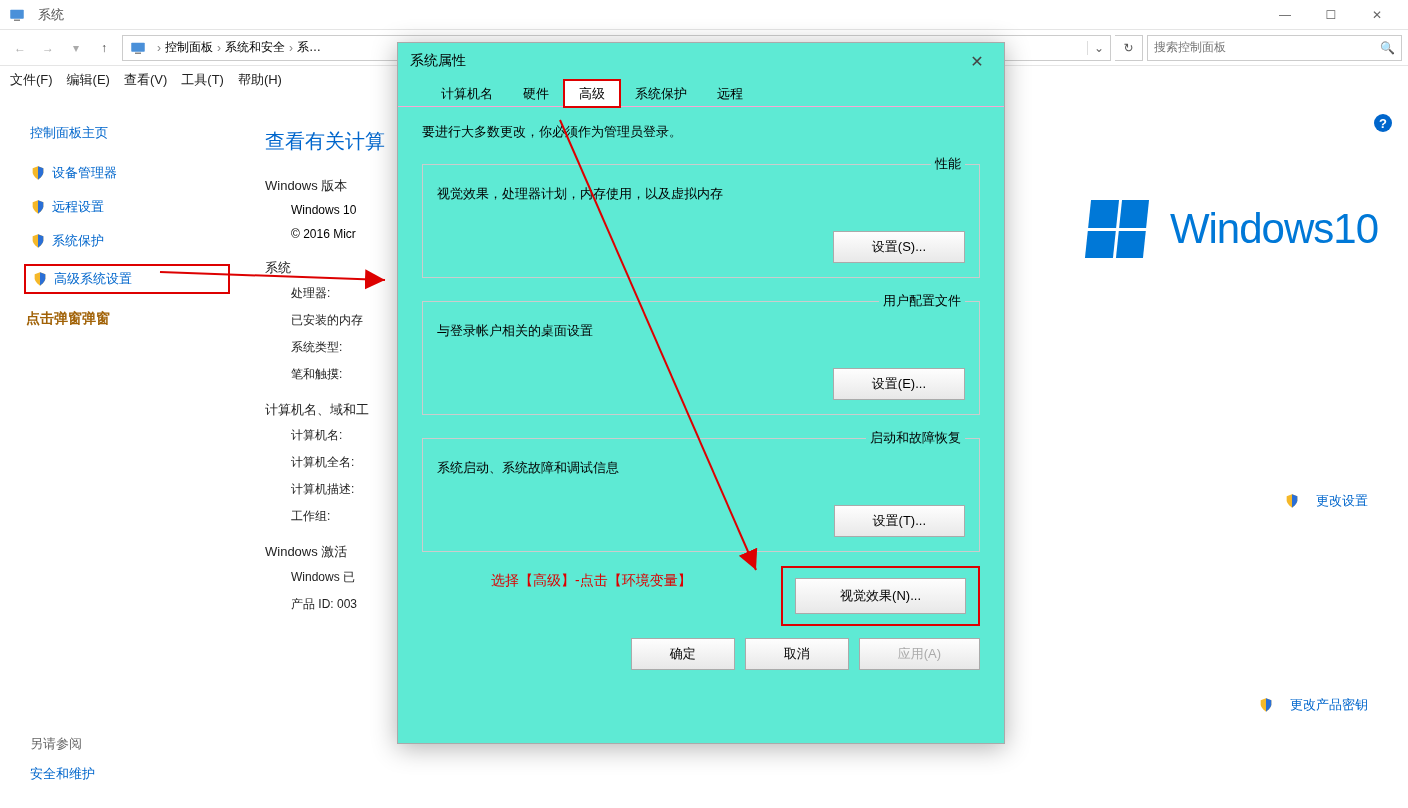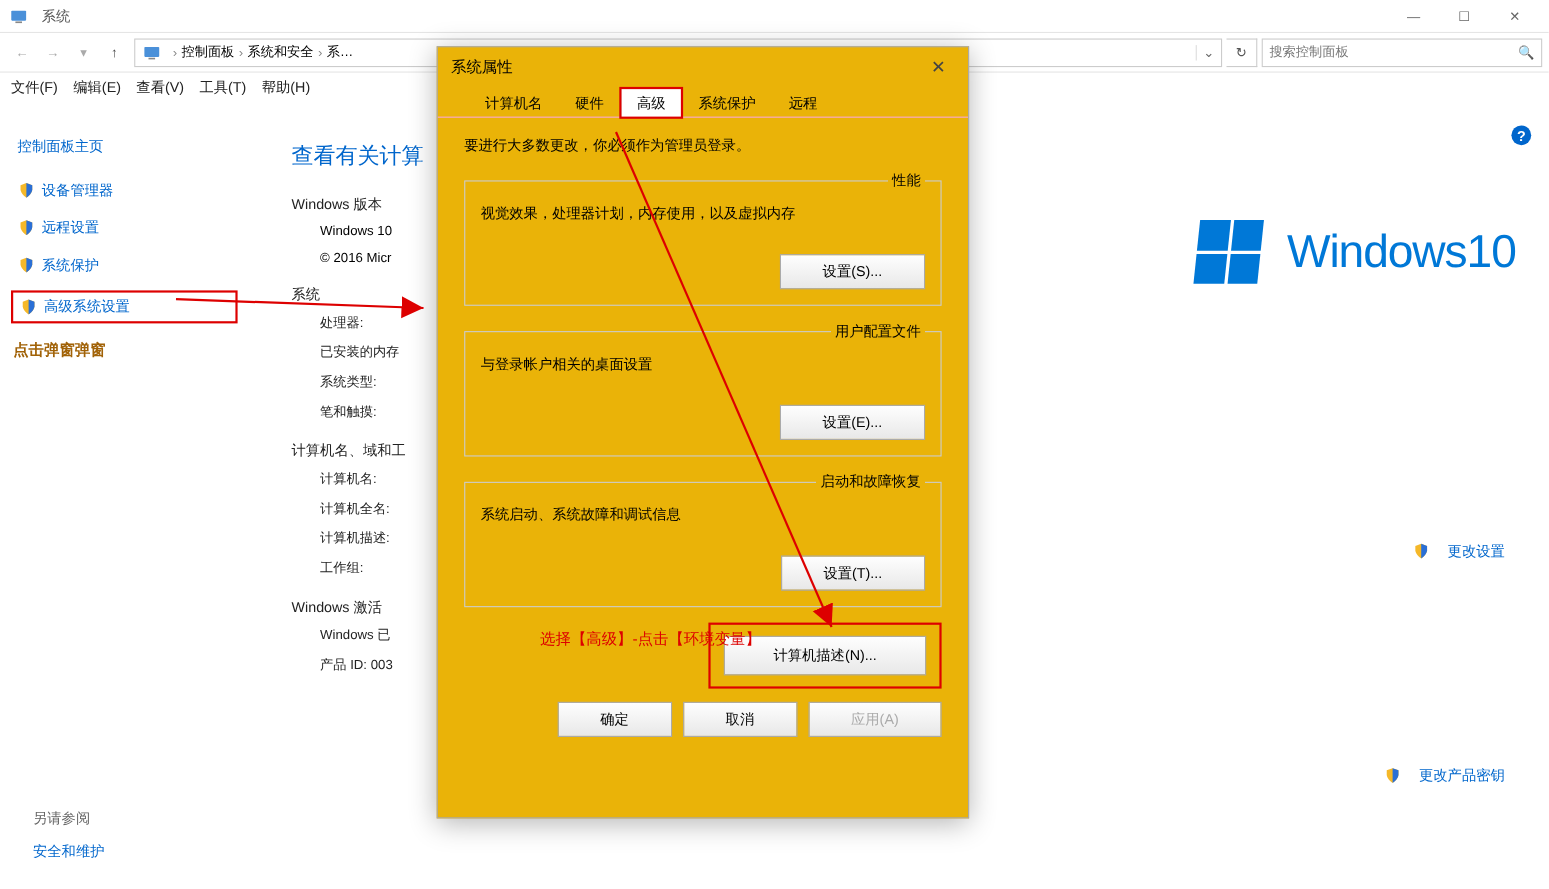--- a/index.html
+++ b/index.html
@@ -25,21 +25,21 @@
   .searchbox .mag { margin-left: auto; color:#888;}
 
   
   .menubar { height: 28px; display: flex; align-items: center; padding: 0 10px; gap: 14px; }
   .menubar span { font-size: 13px; color:#222;}
 
   
   .body-area { position: absolute; top: 94px; left: 0; right: 0; bottom: 0; }
 
   
-  .sidebar { position: absolute; left: 16px; top: 30px; width: 200px; }
+  .sidebar { position: absolute; left: 30px; top: 30px; width: 200px; }
   .sidebar-title { color: #0066cc; font-size: 13px; margin-bottom: 20px; }
   .sidebar-item { display: flex; align-items: center; gap: 6px; margin-bottom: 12px; font-size: 13px; color: #0066cc; padding: 2px 0; }
   .shield { width: 16px; height: 16px; }
   .sidebar-item.boxed { border: 2px solid #d00; padding: 4px 6px; margin-left: -6px; }
   .sidebar-annot { color: #a16207; font-size: 14px; margin-top: 16px; margin-left: -4px; font-weight: bold; }
 
   
   .content { position: absolute; left: 265px; top: 34px; width: 740px; }
   .content h2 { color: #0066cc; font-size: 20px; font-weight: 400; margin-bottom: 22px; }
   .section-h { font-size: 13px; color:#222; margin-top: 18px; margin-bottom: 8px; }
@@ -58,21 +58,21 @@
 
   
   .seealso { position:absolute; left: 30px; bottom: 25px; }
   .seealso .label { color:#666; font-size:13px; margin-bottom: 12px;}
   .seealso .lnk { color:#0066cc; font-size:13px;}
 
   
   .help-icon { position:absolute; right:16px; top:114px; width:18px; height:18px; border-radius:50%; background:#0066cc; color:#fff; display:flex; align-items:center; justify-content:center; font-size:13px; font-weight:bold;}
 
   
-  .dialog { position: absolute; left: 397px; top: 42px; width: 484px; height: 702px; background: #eab308; border: 1px solid #aaa; box-shadow: 0 4px 24px rgba(0,0,0,0.3); }
+  .dialog { position: absolute; left: 397px; top: 42px; width: 608px; height: 702px; background: #5eead4; border: 1px solid #aaa; box-shadow: 0 4px 24px rgba(0,0,0,0.3); }
   .dlg-titlebar { height: 36px; display:flex; align-items:center; padding: 0 12px; }
   .dlg-title { font-size: 14px; }
   .dlg-close { margin-left:auto; font-size:16px; color:#444; width:30px; text-align:center;}
   .tabs { display:flex; padding-left: 28px; border-bottom: 1px solid #f9a8d4; position:relative; height:28px;}
   .tab { padding: 4px 14px; font-size:13px; position:relative; top:1px; border:1px solid transparent;}
   .tab.active { border:1px solid #ccc; border-bottom:1px solid #fff; background:#fff;}
   .tab.boxed { outline:2px solid #d00; outline-offset:-1px;}
   .dlg-body { padding: 16px 24px 12px 24px; }
   .dlg-note { font-size:13px; margin-bottom: 14px;}
   fieldset { border:1px solid #ccc; padding: 12px 14px 14px 14px; margin-bottom: 14px; position:relative;}
@@ -271,21 +271,21 @@
     </fieldset>
     <fieldset>
       <legend>启动和故障恢复</legend>
       <div class="fs-desc">系统启动、系统故障和调试信息</div>
       <div class="fs-btn-row">
           <button class="btn">设置(T)...</button>
         </div>
     </fieldset>
     <div class="env-wrap">
       <div class="env-box">
-        <button class="btn env-btn">计算机描述(N)...</button>
+        <button class="btn env-btn">视觉效果(N)...</button>
       </div>
     </div>
   </div>
   <div class="dlg-footer">
     <button class="btn">确定</button>
     <button class="btn">取消</button>
     <button class="btn disabled">应用(A)</button>
   </div>
 </div>
 

